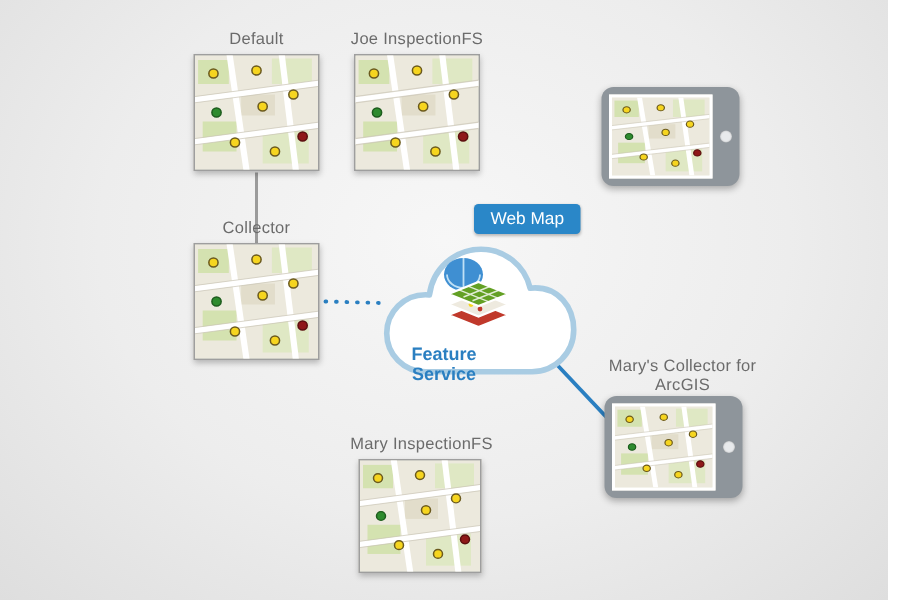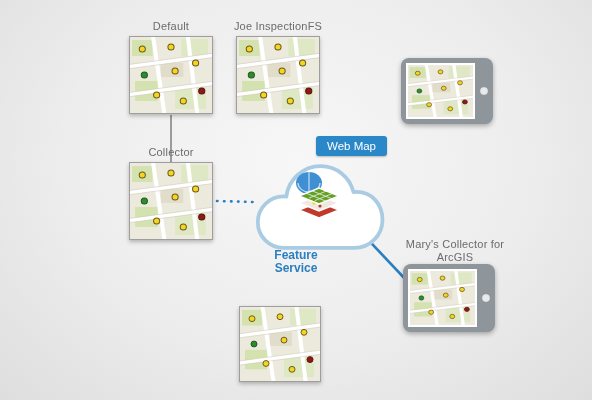--- a/index.html
+++ b/index.html
@@ -28,21 +28,21 @@
   .tablet-screen svg{display:block;width:100%;height:100%;}
   .tablet-button{
     position:absolute;right:5px;top:50%;margin-top:-4px;width:8px;height:8px;
     border-radius:50%;background:#e8eaec;box-shadow:inset 0 0 1px rgba(0,0,0,.4);
   }
   .cloud-wrap{position:absolute;left:246px;top:146px;width:144px;height:122px;}
   .cloud-wrap .cloud-svg{position:absolute;left:0;top:0;width:100%;height:100%;}
   .layers-icon{position:absolute;left:44px;top:24px;width:58px;height:52px;}
   .feature-service-label{
     position:absolute;left:12px;top:84px;width:76px;text-align:center;
-    color:#2a7fc1;font-size:12px;line-height:13px;font-weight:bold;margin-top:19px;
+    color:#2a7fc1;font-size:12px;line-height:13px;font-weight:bold;
   }
   .web-map-badge{
     position:absolute;left:292px;top:136px;background:#2a87c8;color:#fff;
     font-size:11.5px;padding:4px 11px;border-radius:3px;
     box-shadow:0 1px 2px rgba(0,0,0,.25);
     margin-left:24px;
   }
   .connector-layer{position:absolute;left:0;top:0;width:600px;height:400px;pointer-events:none;}
 </style>
 </head>
@@ -247,20 +247,21 @@
     <circle cx="44" cy="34" r="3" fill="#f6d51f"></circle>
     <circle cx="70" cy="54" r="3" fill="#8f1818" stroke="#5c0f0f"></circle>
     <circle cx="26" cy="58" r="3" fill="#f6d51f"></circle>
     <circle cx="52" cy="64" r="3" fill="#f6d51f"></circle>
   </g>
 </svg>
       </div>
     <div class="tablet-button"></div>
   </div>
 
+  <div class="node-label" style="left:229px;top:290px;width:104px;">Mary InspectionFS</div>
   <div class="map-thumb" style="left:239px;top:306px;width:82px;height:76px;">
 <svg viewBox="0 0 80 76" preserveAspectRatio="none">
   <rect width="80" height="76" fill="#ece9dd"></rect>
   <rect x="2" y="3" width="20" height="16" fill="#d4e2b0"></rect>
   <rect x="50" y="2" width="26" height="17" fill="#dfe8c4"></rect>
   <rect x="5" y="44" width="22" height="20" fill="#d4e2b0"></rect>
   <rect x="44" y="50" width="30" height="22" fill="#dfe8c4"></rect>
   <rect x="30" y="26" width="22" height="14" fill="#e2ddcb"></rect>
   <g stroke="#ffffff" stroke-width="4" fill="none">
     <path d="M-4 30 L84 18"></path>

